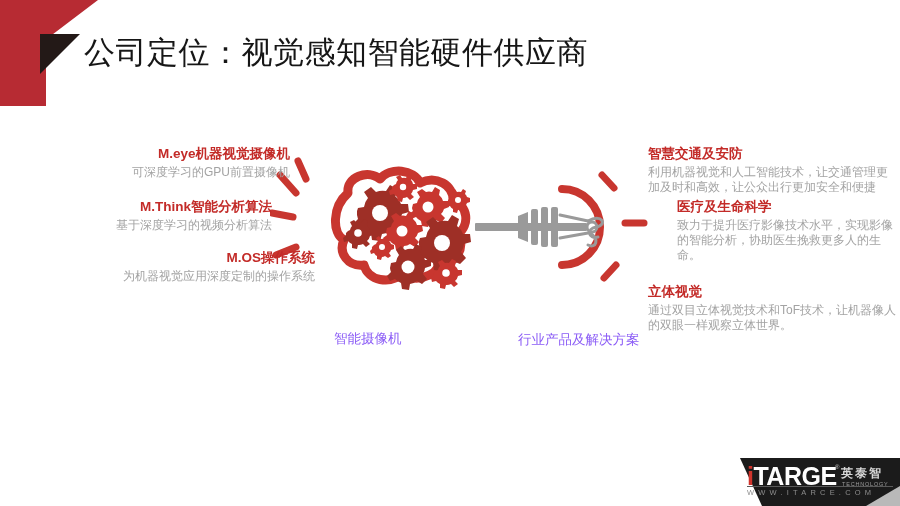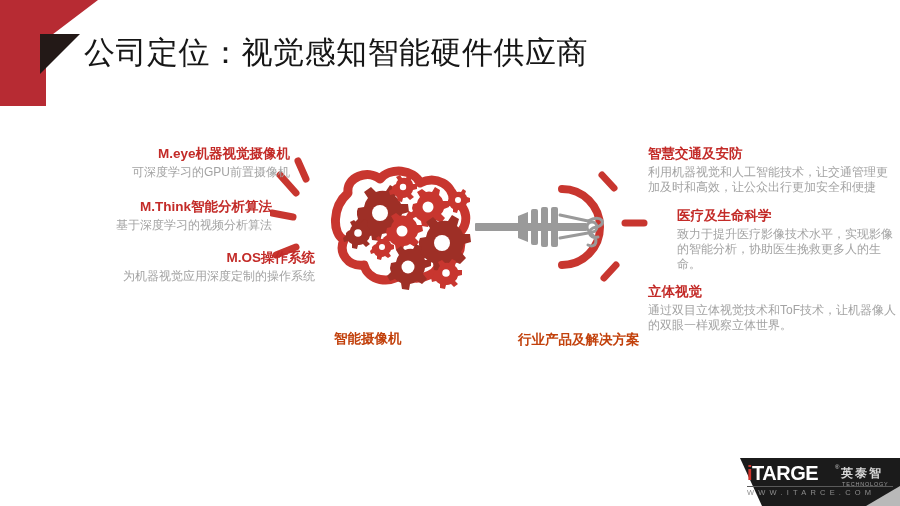--- a/index.html
+++ b/index.html
@@ -79,31 +79,31 @@
   .blk.right-al { text-align: right; }
   .blk.left-al  { text-align: left; }
 
   
   #blk-meye   { left: 20px;  top: 145px; width: 270px; }
   #blk-mthink { left: 20px;  top: 198px; width: 252px; }
   #blk-mos    { left: 20px;  top: 249px; width: 295px; }
 
   
   #blk-traffic { left: 648px; top: 145px; width: 250px; }
-  #blk-medical { left: 648px; top: 207px; width: 250px; }
+  #blk-medical { left: 648px; top: 198px; width: 250px; }
   #blk-stereo  { left: 648px; top: 283px; width: 252px; }
 
   #blk-medical .hd { text-align: left; padding-left: 29px; }
   #blk-medical .sub { padding-left: 29px; }
 
   
   .caption {
     position: absolute;
-    color: #c2410c;
-    font-weight: bold;
+    color: #8b5cf6;
+    font-weight: normal;
     font-size: 13.5px;
     white-space: nowrap;
   }
   #cap-camera   { left: 334px; top: 330px; }
   #cap-solution { left: 518px; top: 331px; text-align: right; }
 
   
   .footer {
     position: absolute;
     right: 0;
@@ -125,21 +125,21 @@
     clip-path: polygon(100% 0, 100% 100%, 0 100%);
   }
   .logo-wrap {
     position: absolute;
     left: 7px; top: 4px;
     width: 152px; height: 40px;
   }
   .logo-main {
     position: absolute;
     left: 0; top: 0;
-    font-size: 20px;
+    font-size: 25px;
     font-weight: bold;
     letter-spacing: -0.5px;
     color: #ffffff;
     font-family: "Liberation Sans", sans-serif;
   }
   .logo-main .i-red { color: #d0342c; }
   .logo-reg {
     position: absolute;
     left: 88px; top: 2px;
     font-size: 6px;

